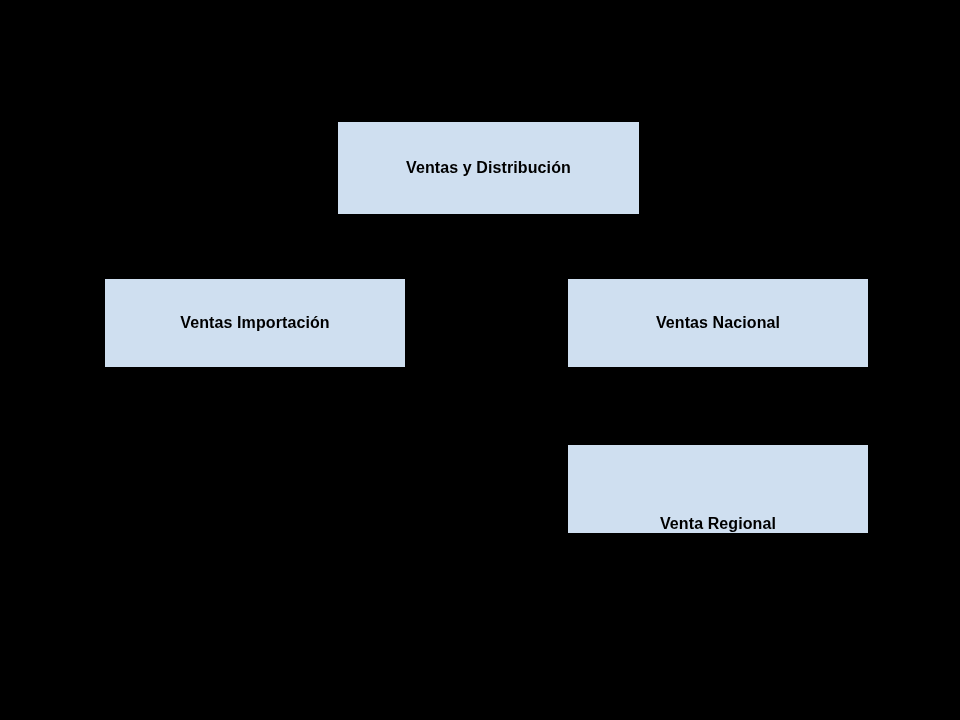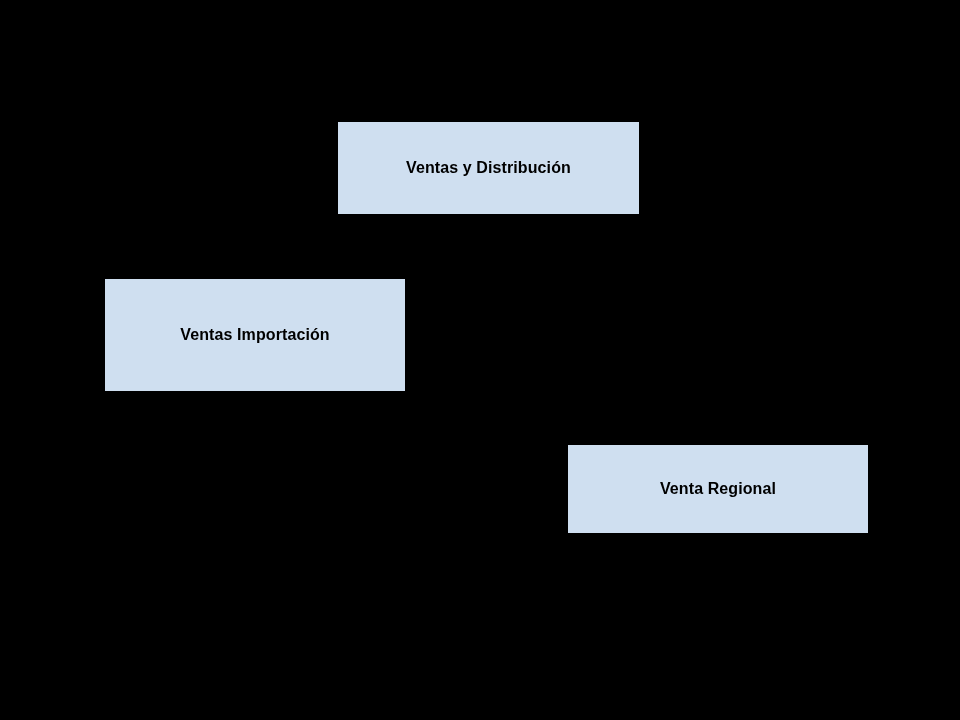--- a/index.html
+++ b/index.html
@@ -29,37 +29,40 @@
     font-size: 16px;
     font-weight: bold;
     color: #000000;
     line-height: 1.1;
     text-align: center;
     letter-spacing: 0.1px;
     white-space: nowrap;
   }
   
   #node-0 { left: 338px; top: 122px; width: 301px; height: 92px; }
-  #node-1 { left: 105px; top: 279px; width: 300px; height: 112px; }
+  #node-1 { left: 105px; top: 279px; width: 300px; height: 88px; }
   #node-2 { left: 568px; top: 279px; width: 300px; height: 88px; }
-  #node-3 { left: 568px; top: 445px; width: 300px; height: 88px; }
+  #node-3 { left: 568px; top: 445px; width: 300px; height: 88px; align-items: flex-end; }
   #node-4 { left: 568px; top: 590px; width: 300px; height: 88px; }
 </style>
 </head>
 <body style="background: rgb(0, 0, 0);">
 
 <div id="canvas" style="background: rgb(0, 0, 0); border-radius: 9px;">
 
   <div class="node" id="node-0" style="background: rgb(207, 223, 240);">
     <span class="node-label" style="color: rgb(0, 0, 0);">Ventas y Distribución</span>
   </div>
 
   <div class="node" id="node-1" style="background: rgb(207, 223, 240);">
     <span class="node-label" style="color: rgb(0, 0, 0);">Ventas Importación</span>
   </div>
 
+  <div class="node" id="node-2" style="background: rgb(207, 223, 240);">
+    <span class="node-label" style="color: rgb(0, 0, 0);">Ventas Nacional</span>
+  </div>
 
   <div class="node" id="node-3" style="background: rgb(207, 223, 240);">
     <span class="node-label" style="color: rgb(0, 0, 0);">Venta Regional</span>
   </div>
 
 
 </div>
 
 </body></html>

